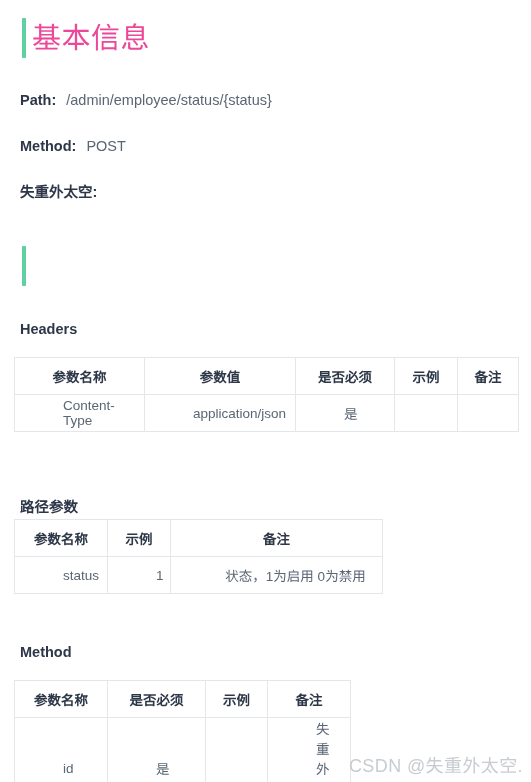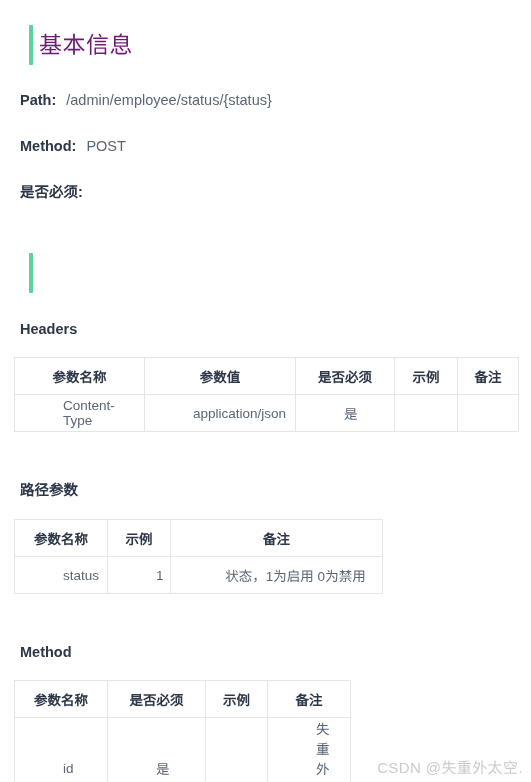--- a/index.html
+++ b/index.html
@@ -22,25 +22,25 @@
     position: relative;
     width: 531px;
     height: 782px;
     box-sizing: border-box;
   }
 
   
   .section-heading {
     position: relative;
     padding-left: 18px;
-    margin: 15px;
+    margin: 8px;
     font-weight: 400;
-    font-size: 23px;
+    font-size: 29px;
     line-height: 44px;
-    color: #701a75;
+    color: #ec4899;
     letter-spacing: 0.5px;
   }
   .section-heading .bar {
     position: absolute;
     left: 14px;
     top: 2px;
     width: 4px;
     height: 40px;
     background: #5fd0a0;
     border-radius: 1px;
@@ -88,21 +88,21 @@
   .sub-label {
     position: absolute;
     left: 20px;
     font-size: 14.5px;
     font-weight: bold;
     color: #2d3748;
     line-height: 18px;
     text-align: right;
   }
   #label-headers { top: 320px; }
-  #label-path    { top: 481px; }
+  #label-path    { top: 498px; }
   #label-query   { top: 643px; }
 
   
   table.api-table {
     position: absolute;
     border-collapse: collapse;
     font-size: 13.5px;
     background: #ffffff;
     table-layout: fixed;
   }
@@ -160,21 +160,21 @@
   #table-query col.c0 { width: 93px; }
   #table-query col.c1 { width: 98px; }
   #table-query col.c2 { width: 62px; }
   #table-query col.c3 { width: 83px; }
 
   
   #watermark {
     position: absolute;
     right: 8px;
     bottom: 5px;
-    font-size: 15px;
+    font-size: 18px;
     color: #c8ccd1;
     letter-spacing: 0.4px;
     white-space: nowrap;
     user-select: none;
   }
 </style>
 </head>
 <body>
 
 <div class="page">
@@ -186,21 +186,21 @@
 
   <div class="meta-row" id="meta-method">
     <span class="meta-key">Method:</span><span class="meta-val">POST</span>
   </div>
 
   <div class="meta-row" id="meta-path">
     <span class="meta-key">Path:</span><span class="meta-val">/admin/employee/status/{status}</span>
   </div>
 
   <div class="meta-row" id="meta-desc">
-    <span class="meta-key">是否必须:</span><span class="meta-val"></span>
+    <span class="meta-key">失重外太空:</span><span class="meta-val"></span>
   </div>
 
   <h2 class="section-heading" id="heading-params">
     <span class="bar"></span>
   </h2>
 
   <div class="sub-label" id="label-headers">Headers</div>
 
   <table class="api-table" id="table-headers">
     <colgroup>

